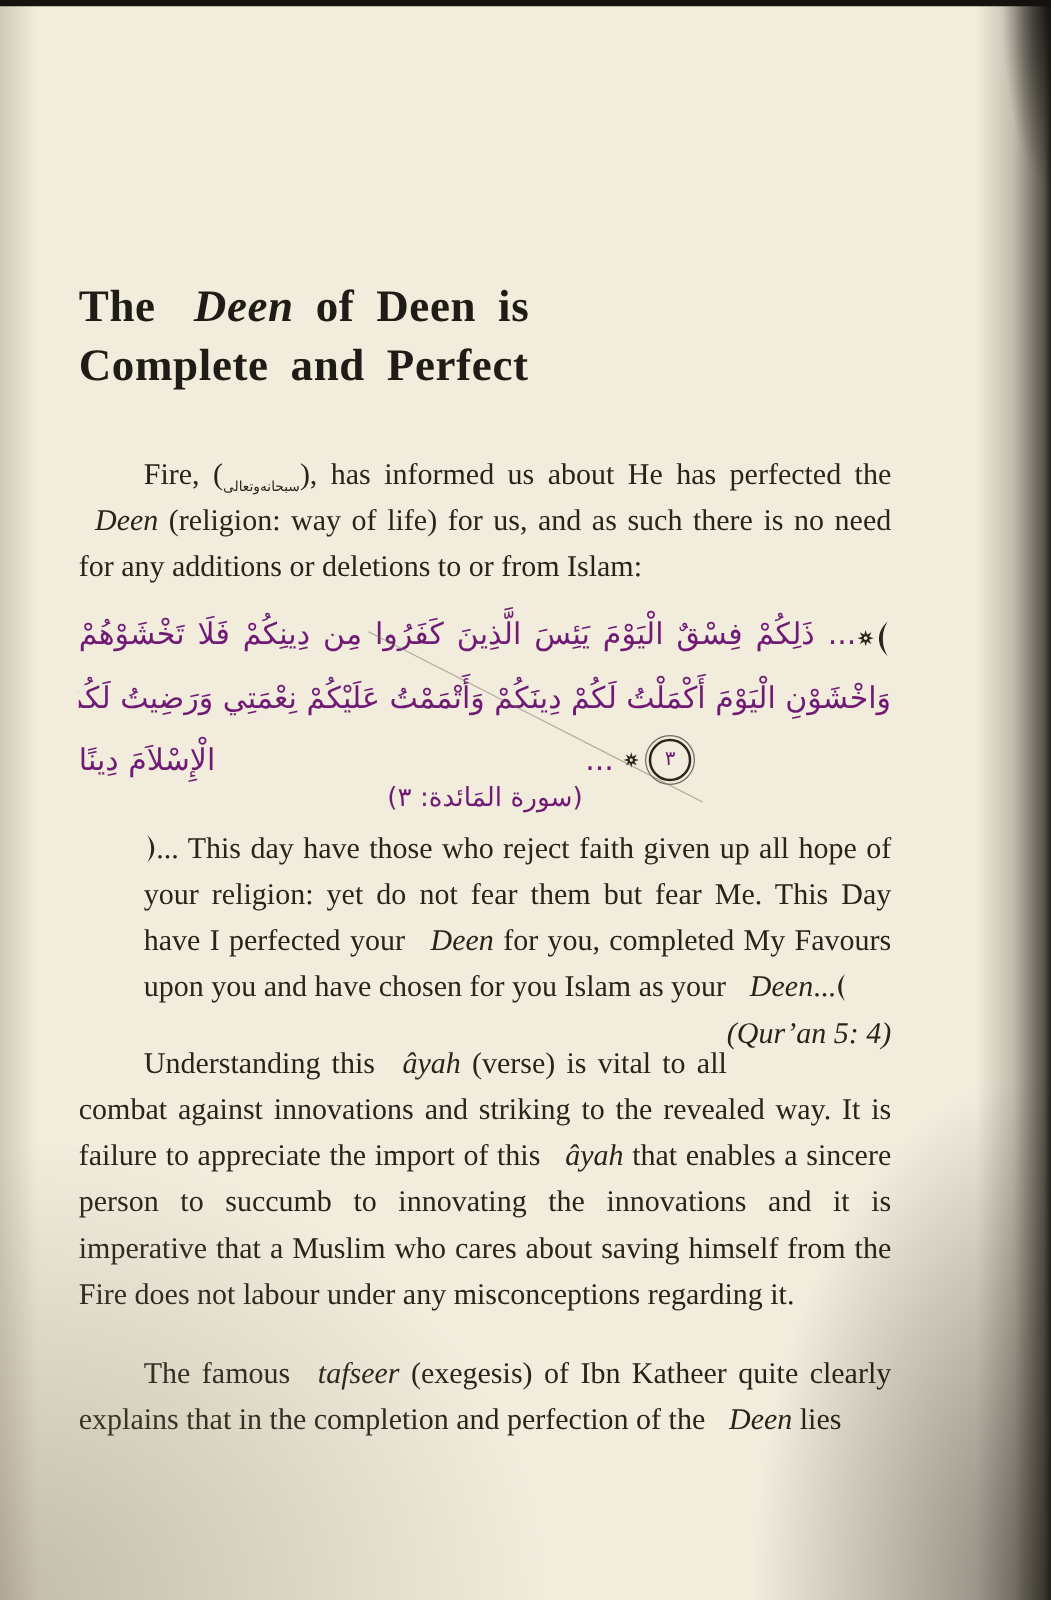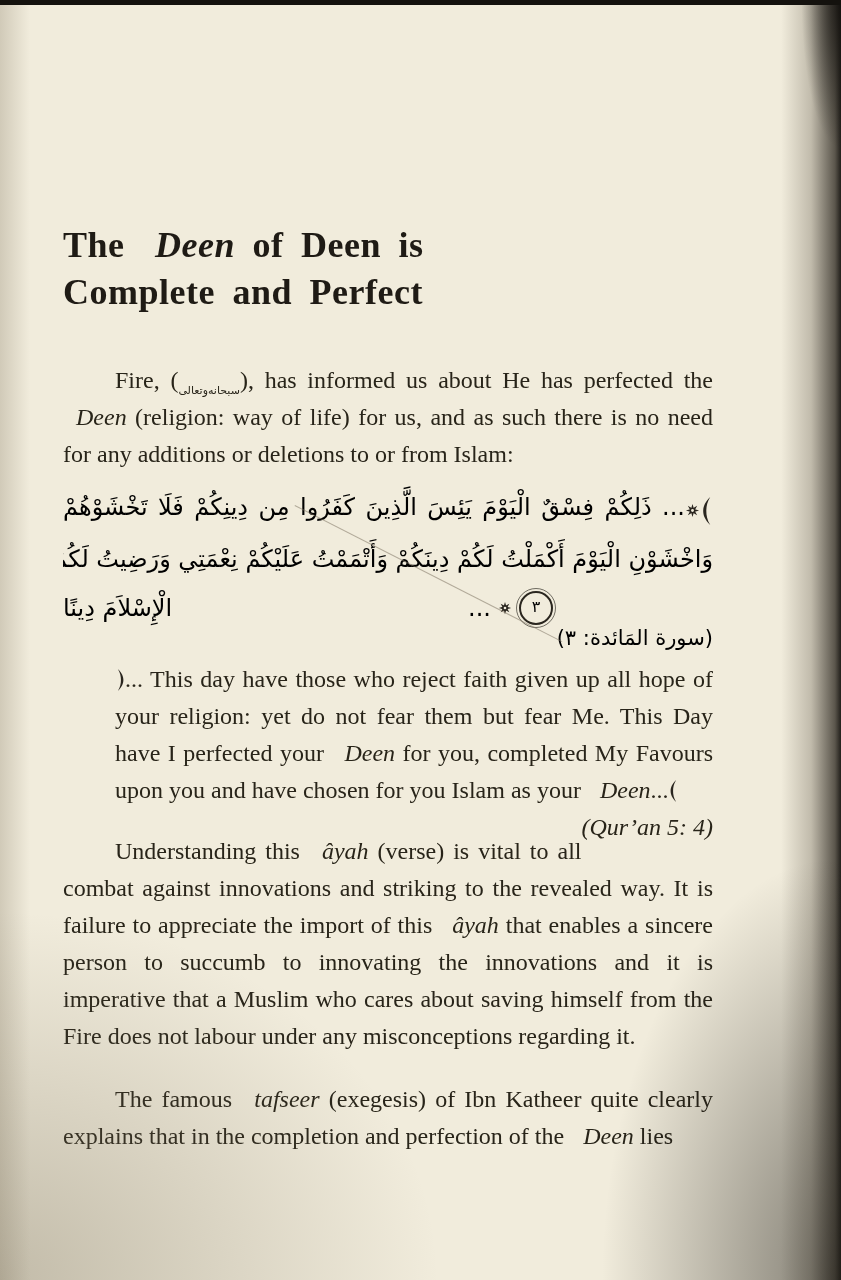--- a/index.html
+++ b/index.html
@@ -34,30 +34,30 @@
   .indent{text-indent:52px;}
   .p-intro{margin-top:46px;}
   .p-understanding{margin-top:24px;}
   .p-tafseer{margin-top:26px;}
   em{font-style:italic;margin-left:13px;}
 
   .honorific{display:inline-flex;flex-direction:row;align-items:center;
     font-family:"DejaVu Sans",sans-serif;font-size:11px;line-height:9px;
     vertical-align:-6px;direction:rtl;text-indent:0;}
 
-  .arabic{margin-top:8px;direction:rtl;font-family:"DejaVu Sans",sans-serif;color:#000000;}
+  .arabic{margin-top:8px;direction:rtl;font-family:"DejaVu Sans",sans-serif;color:#701a75;}
   .ar-line{font-size:24px;line-height:52px;text-align:justify;text-align-last:justify;overflow:hidden;white-space:nowrap;}
   .orn-start{direction:ltr;display:inline-flex;align-items:center;gap:2px;vertical-align:-3px;}
   .ar-line3{direction:ltr;display:flex;align-items:flex-end;font-size:24px;line-height:46px;}
   .ar-words{direction:rtl;}
   .ar-end{margin-left:auto;margin-right:160px;display:inline-flex;align-items:center;gap:7px;direction:ltr;}
   .ayah-circle{display:inline-block;width:30px;height:30px;border:2px solid #2a261f;border-radius:50%;
     outline:1px solid rgba(42,38,31,.65);outline-offset:2px;text-align:center;
     font-size:16px;line-height:27px;font-family:"DejaVu Sans",sans-serif;}
-  .ar-ref{margin-top:-10px;font-size:21px;line-height:34px;text-align:right;direction:rtl;}
+  .ar-ref{margin-top:-10px;font-size:21px;line-height:34px;text-align:center;direction:rtl;}
 
   .translation{margin-top:6px;margin-left:52px;width:598px;}
   .cite{float:right;font-style:italic;}
   .bracket{vertical-align:-4px;}
 </style>
 </head>
 <body>
 
 <div class="scan">
   <div class="content">

